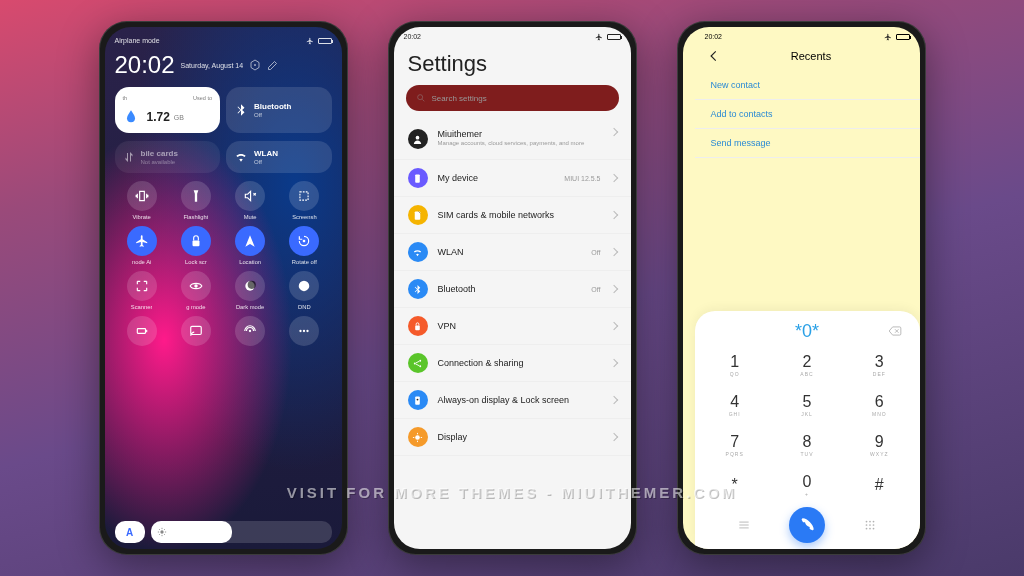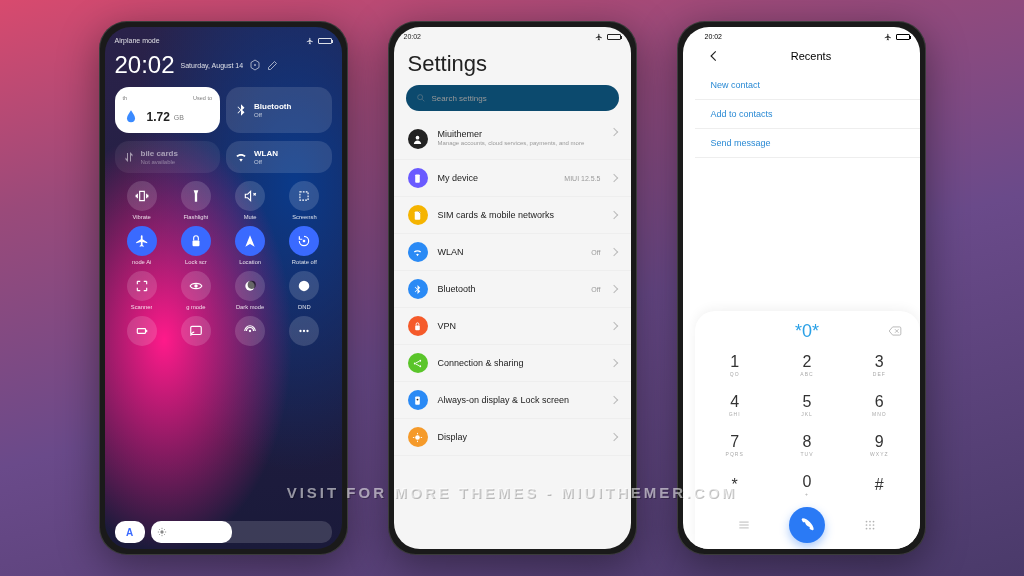--- a/index.html
+++ b/index.html
@@ -68,37 +68,37 @@
   display: flex; align-items: center; justify-content: center; color: #3a6aff; font-weight: 800; font-size: 10px;
 }
 .slider { flex: 1; height: 22px; background: rgba(255,255,255,0.15); border-radius: 10px; position: relative; }
 .slider .fill { position: absolute; left: 0; top: 0; bottom: 0; width: 45%; background: #fff; border-radius: 10px; display: flex; align-items: center; }
 .slider .sun { width: 10px; height: 10px; margin-left: 6px; }
 
 .set-screen { background: #f5f5f5; color: #222; display: flex; flex-direction: column; justify-content: flex-end; }
 .set-status { display: flex; justify-content: space-between; font-size: 7px; padding: 6px 10px 0 10px; }
 .set-title { font-size: 22px; font-weight: 500; padding: 10px 14px 8px 14px; }
 .search {
-  margin: 0 12px 8px 12px; height: 26px; background: #0c4a6e; border-radius: 13px;
+  margin: 0 12px 8px 12px; height: 26px; background: #7f1d1d; border-radius: 13px;
   display: flex; align-items: center; gap: 6px; padding: 0 10px; font-size: 8px; color: #999;
 }
 .search svg { width: 10px; height: 10px; opacity: .5; }
 .slist { flex: 1; overflow: hidden; }
 .srow {
   display: flex; align-items: center; padding: 8px 14px; gap: 10px;
   border-bottom: 0.5px solid #eee; font-size: 9px;
 }
 .srow.tall { padding: 10px 14px; align-items: flex-start; }
 .srow .cir { width: 20px; height: 20px; border-radius: 50%; display: flex; align-items: center; justify-content: center; flex-shrink: 0; }
 .srow .txt { flex: 1; }
 .srow .txt .t2 { font-size: 6px; color: #999; line-height: 1.1; margin-top: 1px; }
 .srow .val { font-size: 7px; color: #999; }
 .chev { width: 6px; height: 6px; border-top: 1px solid #bbb; border-right: 1px solid #bbb; transform: rotate(45deg); }
 
-.dial-screen { background: #ffffff; display: flex; flex-direction: column; padding-left: 12px; }
+.dial-screen { background: #fef9c3; display: flex; flex-direction: column; padding-left: 12px; }
 .dial-head {
   display: flex; align-items: center; padding: 8px 12px; gap: 12px; font-size: 11px; font-weight: 500;
 }
 .dial-head .back { width: 14px; height: 14px; }
 .dial-head .ttl { flex: 1; text-align: center; margin-left: -18px; }
 .dopt { padding: 9px 16px; font-size: 9px; color: #2a8ad4; border-bottom: 0.5px solid #eee; }
 .dspacer { flex: 1; }
 .pad {
   background: #fff; border-radius: 20px 20px 0 0; padding: 6px 4px 2px 4px;
   box-shadow: 0 -2px 12px rgba(0,0,0,0.06);

